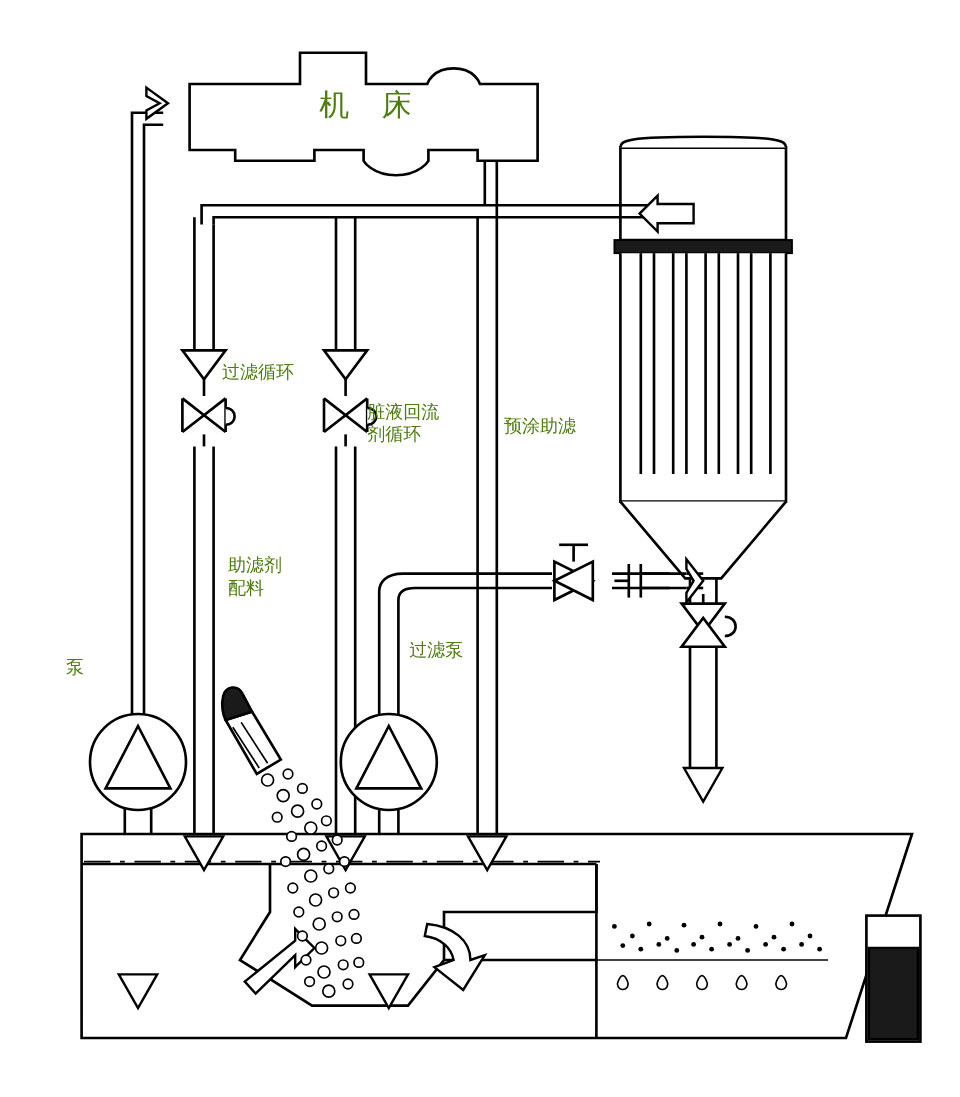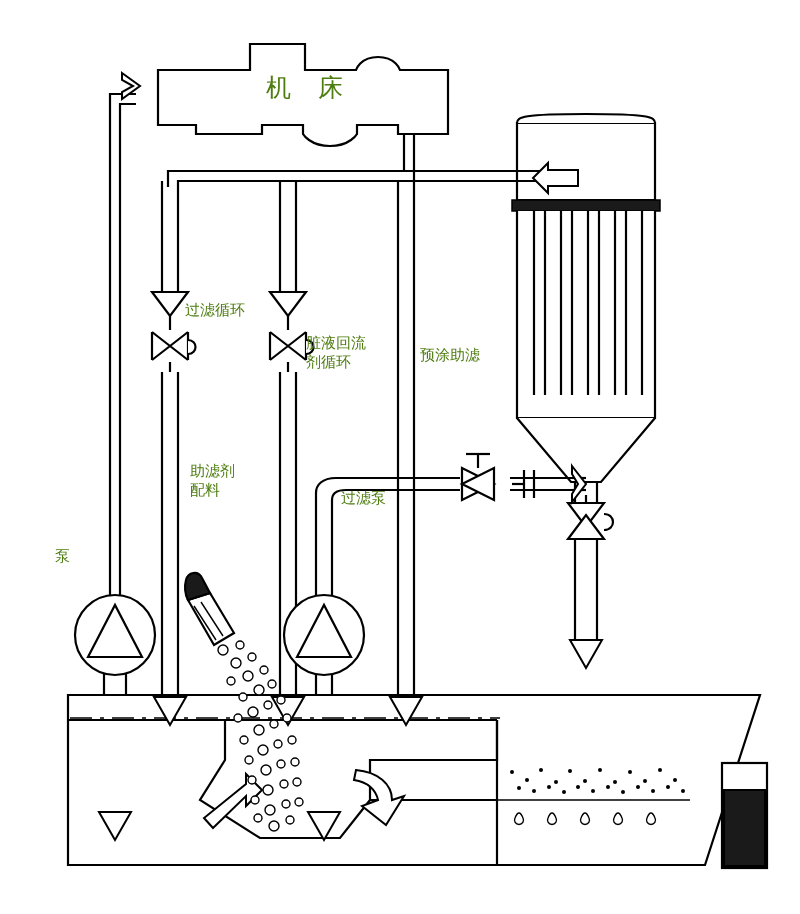--- a/index.html
+++ b/index.html
@@ -320,15 +320,15 @@
   <div class="lbl lbl-sm" style="left:306px; top:336px;">脏液回流
 剂循环</div>
 
   <div class="lbl lbl-sm" style="left:420px; top:348px;">预涂助滤</div>
 
   <div class="lbl lbl-sm" style="left:190px; top:464px;">助滤剂
 配料</div>
 
   <div class="lbl lbl-sm" style="left:55px; top:549px;">泵</div>
 
-  <div class="lbl lbl-sm" style="left:341px; top:491px;">过滤泵</div>
+  <div class="lbl lbl-sm" style="left:341px; top:535px;">过滤泵</div>
 
 </div>
 
 </body></html>

